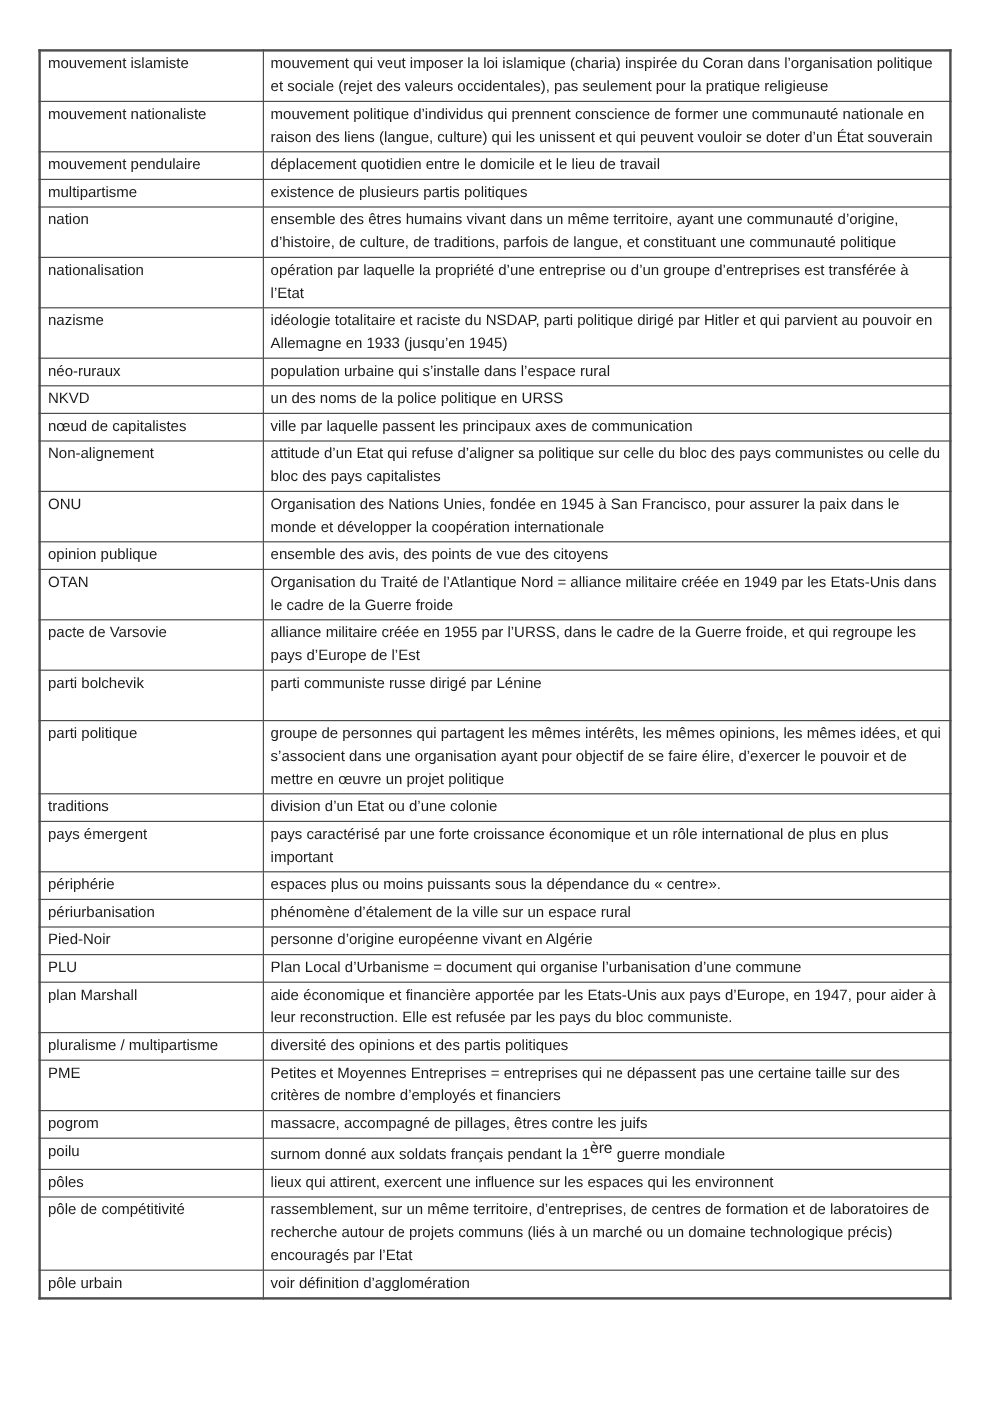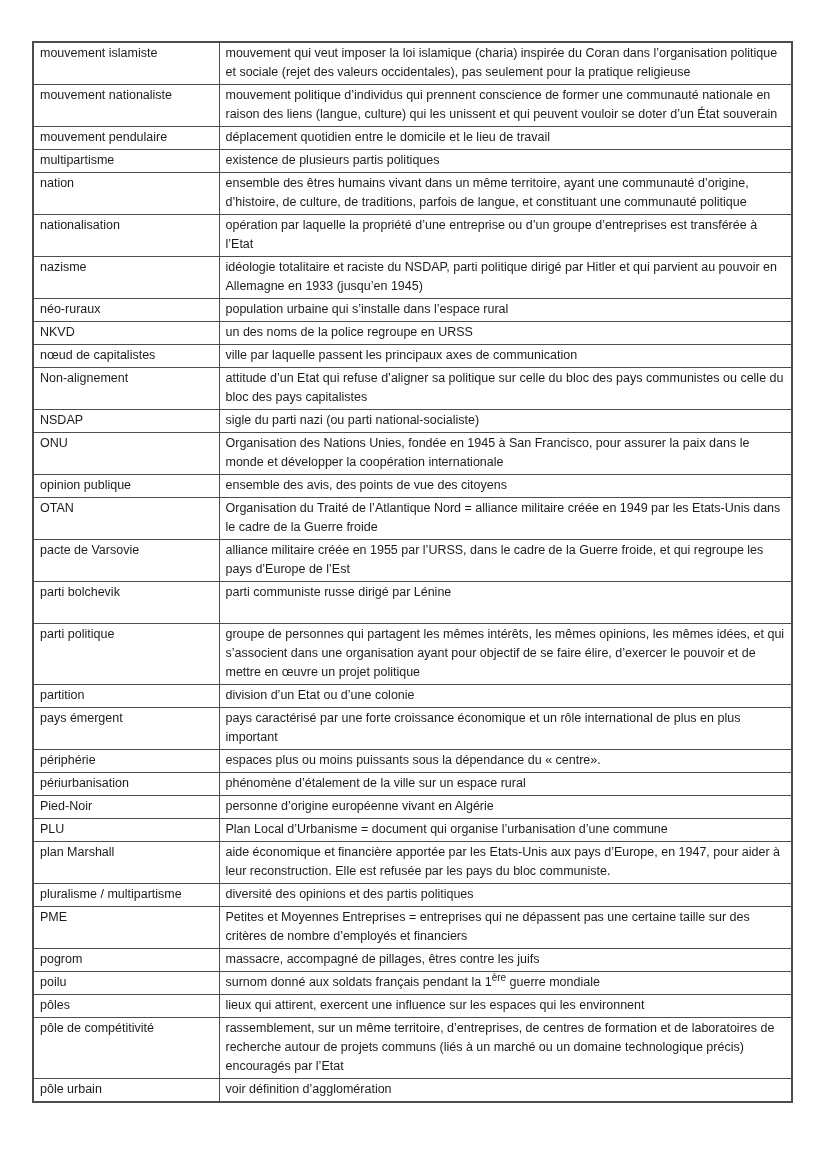--- a/index.html
+++ b/index.html
@@ -23,21 +23,21 @@
   table.glossary td{
     border:1px solid var(--border-color);
     vertical-align:top;
     padding:1px 6px 2px 6px;
     font-size:12.5px;
     line-height:19px;
     overflow:hidden;
   }
   td.term{width:186px;}
   tr.tall td{height:38px;}
-  sup{font-size:10px;line-height:1;}
+  sup{font-size:13px;line-height:1;}
 </style>
 </head>
 <body>
 
 <div class="page">
   <table class="glossary">
     <colgroup>
       <col style="width:186px">
       <col>
     </colgroup>
@@ -69,33 +69,29 @@
         <tr>
           <td class="term">nazisme</td>
           <td class="def">idéologie totalitaire et raciste du NSDAP, parti politique dirigé par Hitler et qui parvient au pouvoir en Allemagne en 1933 (jusqu’en 1945)</td>
         </tr>
         <tr>
           <td class="term">néo-ruraux</td>
           <td class="def">population urbaine qui s’installe dans l’espace rural</td>
         </tr>
         <tr>
           <td class="term">NKVD</td>
-          <td class="def">un des noms de la police regroupe en URSS</td>
+          <td class="def">un des noms de la police politique en URSS</td>
         </tr>
         <tr>
           <td class="term">nœud de capitalistes</td>
           <td class="def">ville par laquelle passent les principaux axes de communication</td>
         </tr>
         <tr>
           <td class="term">Non-alignement</td>
           <td class="def">attitude d’un Etat qui refuse d’aligner sa politique sur celle du bloc des pays commu­nistes ou celle du bloc des pays capitalistes</td>
-        </tr>
-        <tr>
-          <td class="term">NSDAP</td>
-          <td class="def">sigle du parti nazi (ou parti national-socialiste)</td>
         </tr>
         <tr>
           <td class="term">ONU</td>
           <td class="def">Organisation des Nations Unies, fondée en 1945 à San Francisco, pour assurer la paix dans le monde et développer la coopération internationale</td>
         </tr>
         <tr>
           <td class="term">opinion publique</td>
           <td class="def">ensemble des avis, des points de vue des citoyens</td>
         </tr>
         <tr>
@@ -108,21 +104,21 @@
         </tr>
         <tr class="tall">
           <td class="term">parti bolchevik</td>
           <td class="def">parti communiste russe dirigé par Lénine</td>
         </tr>
         <tr>
           <td class="term">parti politique</td>
           <td class="def">groupe de personnes qui partagent les mêmes intérêts, les mêmes opinions, les mêmes idées, et qui s’associent dans une organisation ayant pour objectif de se faire élire, d’exercer le pouvoir et de mettre en œuvre un projet politique</td>
         </tr>
         <tr>
-          <td class="term">partition</td>
+          <td class="term">traditions</td>
           <td class="def">division d’un Etat ou d’une colonie</td>
         </tr>
         <tr>
           <td class="term">pays émergent</td>
           <td class="def">pays caractérisé par une forte croissance économique et un rôle international de plus en plus important</td>
         </tr>
         <tr>
           <td class="term">périphérie</td>
           <td class="def">espaces plus ou moins puissants sous la dépendance du « centre».</td>
         </tr>

